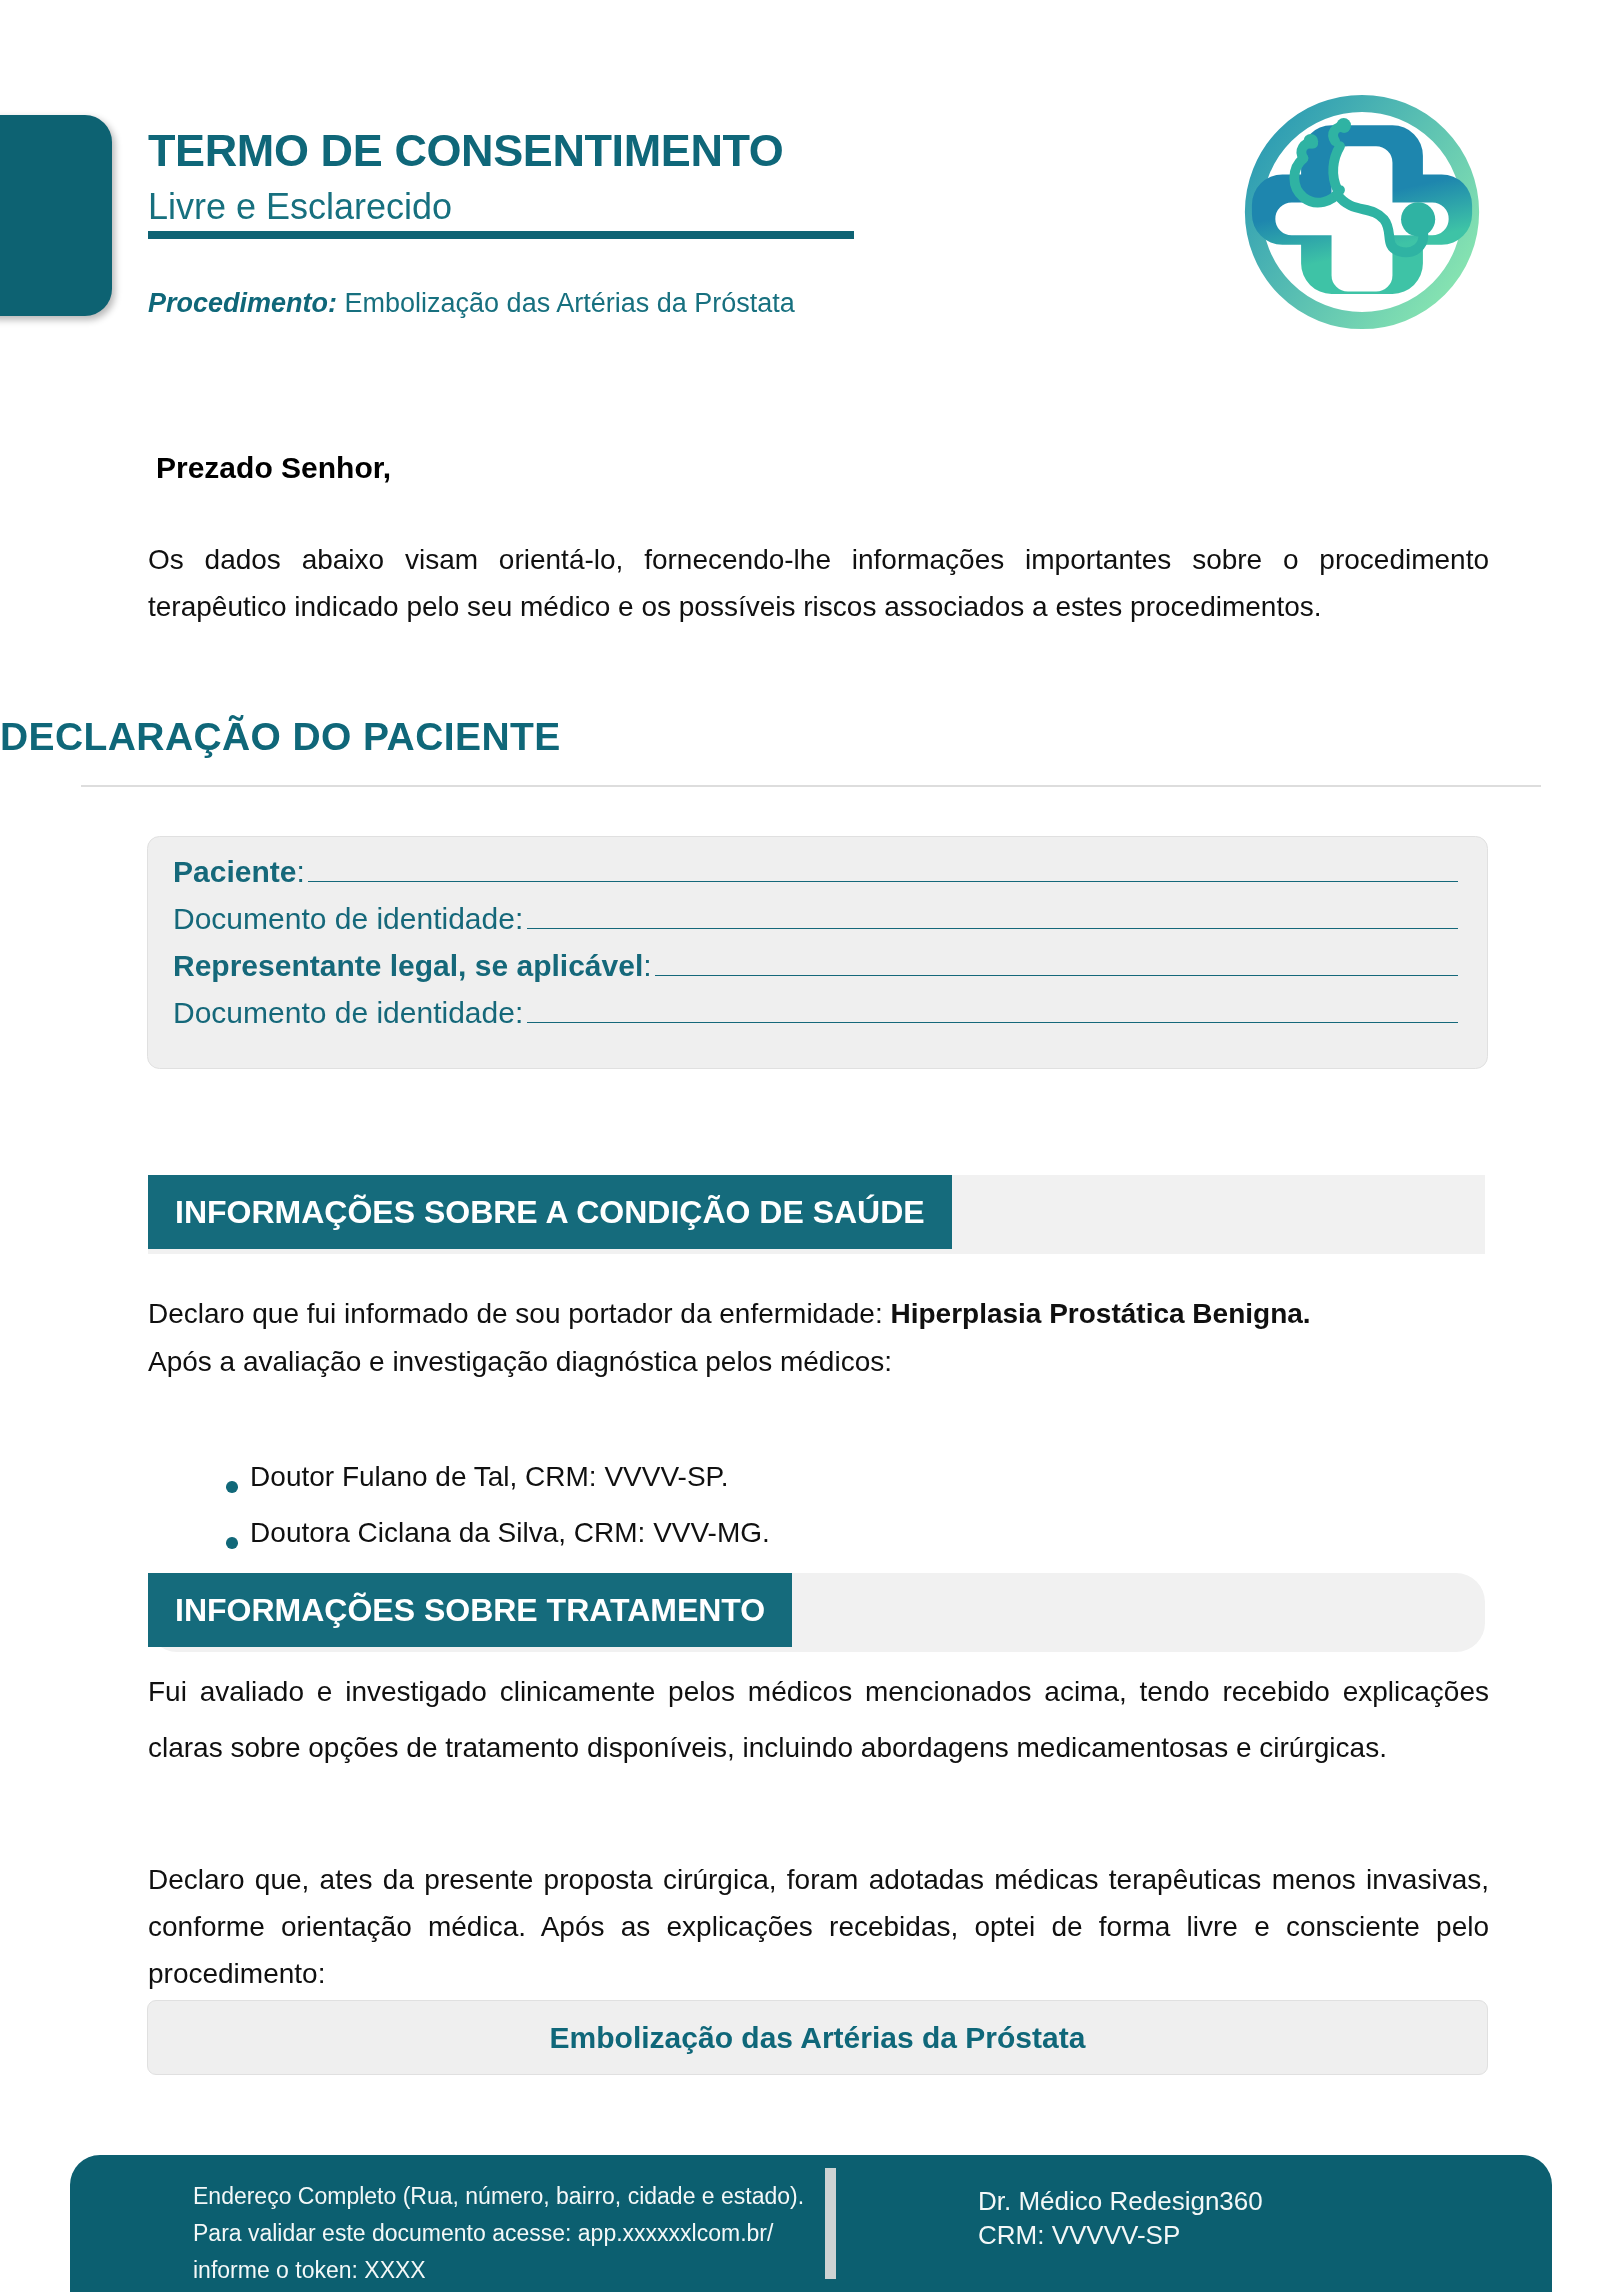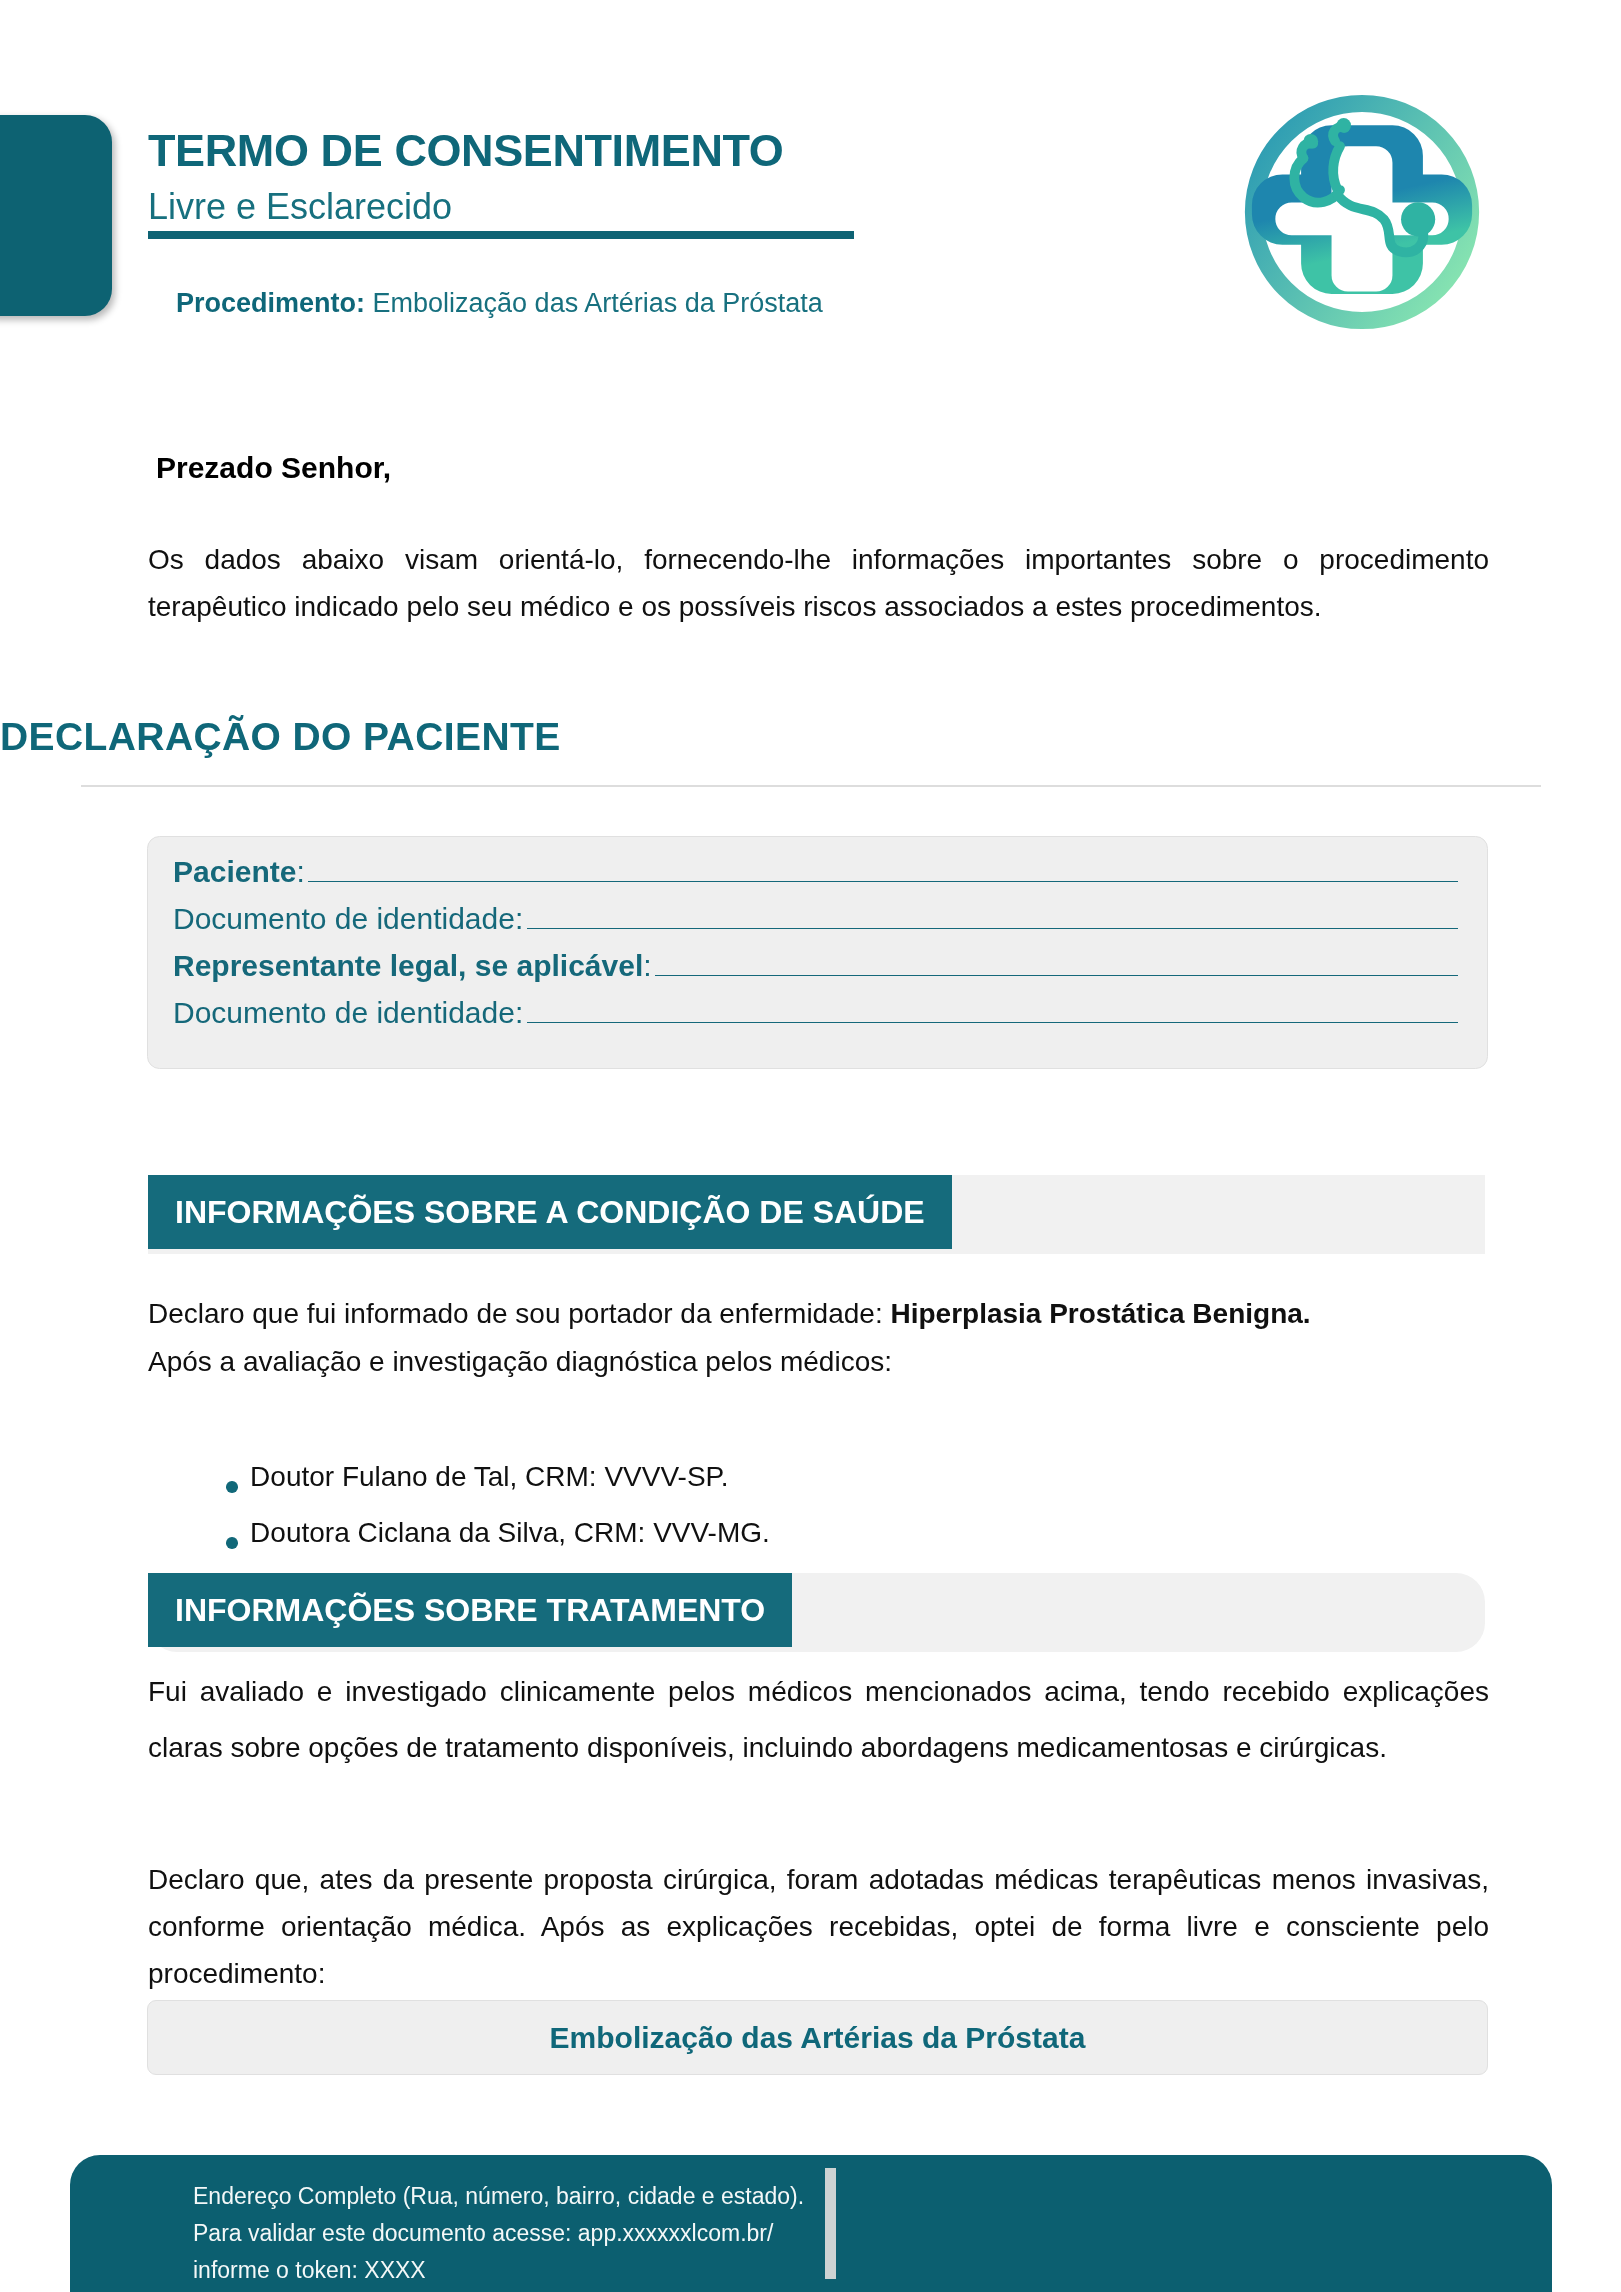--- a/index.html
+++ b/index.html
@@ -25,21 +25,21 @@
     position:absolute;left:148px;top:186px;
     font-size:36px;font-weight:400;color:#17707F;white-space:nowrap;
   }
   .title-rule{
     position:absolute;left:148px;top:231px;width:706px;height:8px;
     background:#0E6374;
   }
   .procedure-line{
     position:absolute;left:148px;top:288px;font-size:27px;white-space:nowrap;
   }
-  .procedure-line .plabel{font-weight:700;color:#0F6779;margin-left:28px;}
+  .procedure-line .plabel{font-weight:700;font-style:italic;color:#0F6779;}
   .procedure-line .pvalue{color:#17707F;}
   .logo{position:absolute;left:1240px;top:90px;width:244px;height:244px;}
   
   .greeting{position:absolute;left:156px;top:451px;font-size:30px;font-weight:700;color:#000;}
   .intro{
     position:absolute;left:148px;top:536px;width:1341px;
     font-size:28px;line-height:47px;color:#101010;text-align:justify;
   }
   .decl-heading{
     position:absolute;left:0;top:715px;width:1622px;text-align:left;
@@ -211,16 +211,20 @@
 
   <div class="procedure-box">Embolização das Artérias da Próstata</div>
 
   <div class="footer">
     <div class="footer-left">
       <div>Endereço Completo (Rua, número, bairro, cidade e estado).</div>
       <div>Para validar este documento acesse: app.xxxxxxlcom.br/</div>
       <div>informe o token: XXXX</div>
     </div>
     <div class="footer-divider"></div>
+    <div class="footer-right">
+      <div>Dr. Médico Redesign360</div>
+      <div>CRM: VVVVV-SP</div>
+    </div>
   </div>
 
 </div>
 
 
 </body></html>

